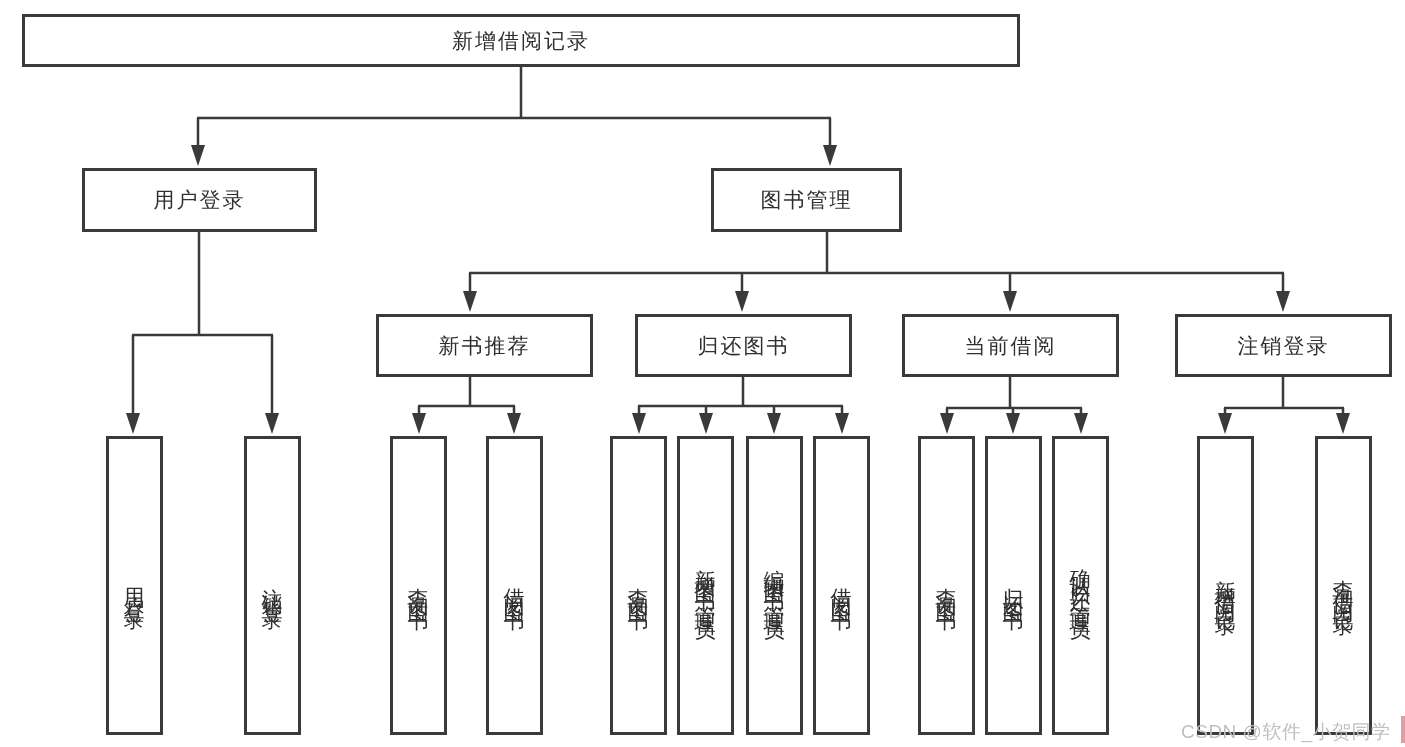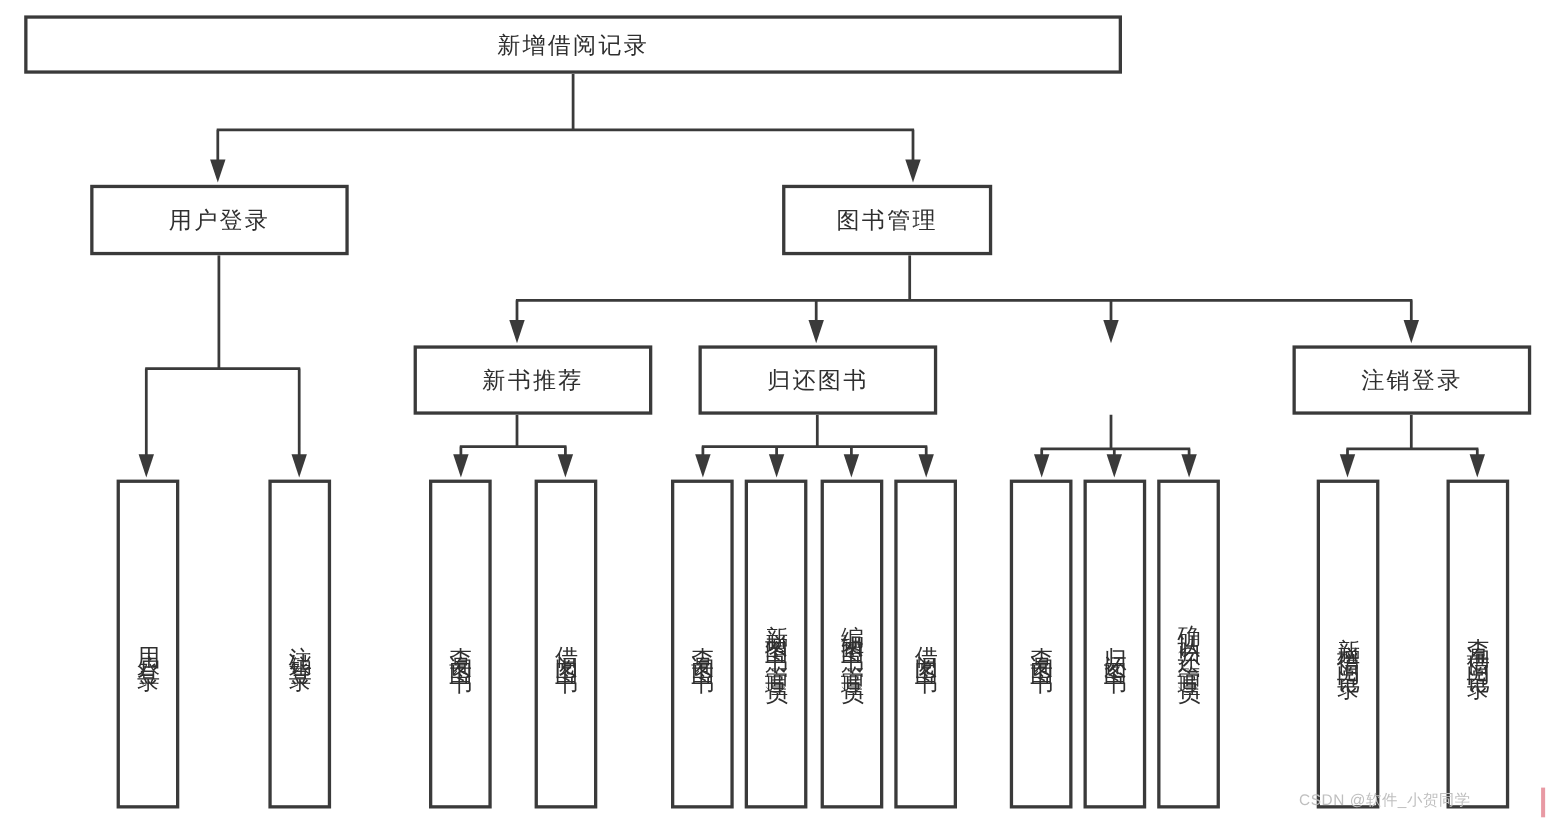--- a/index.html
+++ b/index.html
@@ -13,21 +13,21 @@
     border:3px solid #3a3a3a;display:flex;align-items:center;justify-content:center;
     font-size:21px;letter-spacing:2px;color:#2f2f2f;z-index:2;
   }
   .leaf{top:436px;height:299px;width:57px;}
   .vtext{
     writing-mode:vertical-rl;text-orientation:mixed;
     letter-spacing:0.35em;font-size:21px;line-height:1;white-space:nowrap;
   }
   .watermark{
     position:absolute;left:1181px;top:719px;z-index:5;
-    font-size:14px;color:#bfbfbf;letter-spacing:0.5px;white-space:nowrap;
+    font-size:19px;color:#bfbfbf;letter-spacing:0.5px;white-space:nowrap;
   }
   .watermark-accent{
     position:absolute;right:0;top:716px;width:4px;height:27px;background:#e89aa4;z-index:5;
   }
 </style>
 </head>
 <body>
 
 <div class="canvas">
 
@@ -62,20 +62,21 @@
     </g>
   </svg>
 
   <div class="node" style="left:22px;top:14px;width:998px;height:53px">新增借阅记录</div>
 
   <div class="node" style="left:82px;top:168px;width:235px;height:64px">用户登录</div>
   <div class="node" style="left:711px;top:168px;width:191px;height:64px">图书管理</div>
 
   <div class="node" style="left:376px;top:314px;width:217px;height:63px">新书推荐</div>
   <div class="node" style="left:635px;top:314px;width:217px;height:63px">归还图书</div>
+  <div class="node" style="left:902px;top:314px;width:217px;height:63px">当前借阅</div>
   <div class="node" style="left:1175px;top:314px;width:217px;height:63px">注销登录</div>
 
   <div class="node leaf" style="left:106px">
     <span class="vtext">用户登录</span>
   </div>
   <div class="node leaf" style="left:244px">
     <span class="vtext">注销登录</span>
   </div>
   <div class="node leaf" style="left:390px">
     <span class="vtext">查询图书</span>

